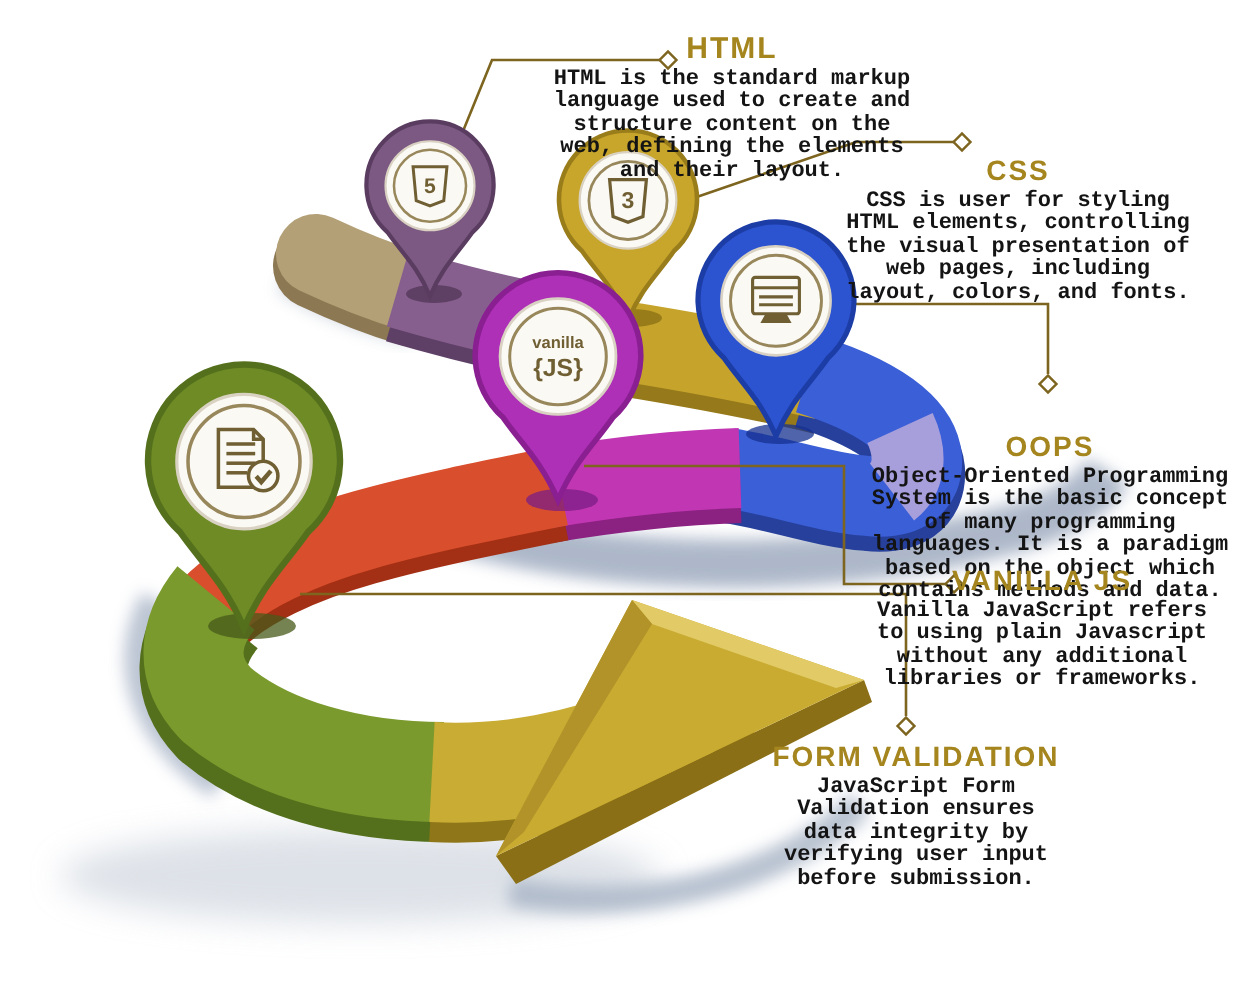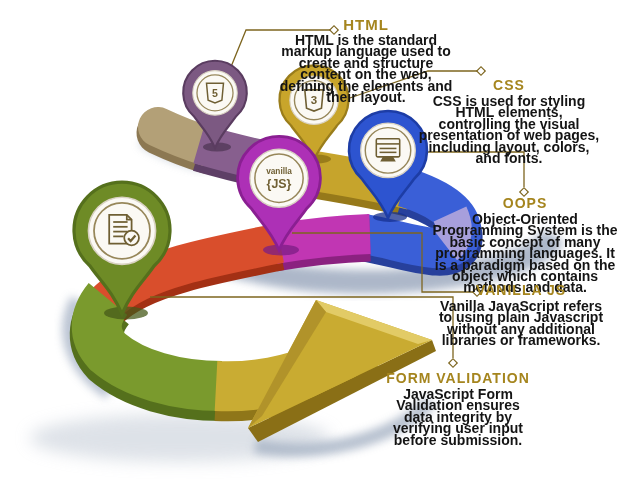--- a/index.html
+++ b/index.html
@@ -2,21 +2,21 @@
 <html><head>
 <meta charset="utf-8">
 <style>
   html,body{margin:0;padding:0;background:#fff;}
   .stage{position:relative;width:624px;height:500px;background:#fff;overflow:hidden;
          font-family:"Liberation Sans", sans-serif;}
   .stage svg{position:absolute;left:0;top:0;}
   .step-block{position:absolute;text-align:center;}
   .step-title{font-weight:bold;color:#a5851e;letter-spacing:1px;font-size:14px;line-height:15px;text-align:center;}
   .step-title.big{font-size:15px;}
-  .step-desc{margin-top:3px;font-weight:bold;color:#141414;font-size:14px;line-height:11.4px;}
+  .step-desc{margin-top:3px;font-weight:bold;color:#141414;font-size:11px;line-height:11.4px;font-family:Liberation Mono, monospace;}
   .pin-badge-text{font-weight:bold;}
 </style>
 </head>
 <body>
 
 <div class="stage">
 
 <svg width="624" height="500" viewBox="0 0 624 500">
   <defs>
     <filter id="soft" x="-40%" y="-40%" width="180%" height="180%">
@@ -167,24 +167,24 @@
   </g>
 </svg>
 
 <div class="step-block" style="left:272px;top:17px;width:188px;">
   <div class="step-title big">HTML</div>
   <div class="step-desc">HTML is the standard markup language used to create and structure content on the web, defining the elements and their layout.</div>
 </div>
 
 <div class="step-block" style="left:418px;top:62px;width:182px;margin-top:16px;">
   <div class="step-title">CSS</div>
-  <div class="step-desc">CSS is used for styling HTML elements, controlling the visual presentation of web pages, including layout, colors, and fonts.</div>
+  <div class="step-desc">CSS is user for styling HTML elements, controlling the visual presentation of web pages, including layout, colors, and fonts.</div>
 </div>
 
-<div class="step-block" style="left:428px;top:196px;width:194px;">
+<div class="step-block" style="left:428px;top:216px;width:194px;">
   <div class="step-title">OOPS</div>
   <div class="step-desc">Object-Oriented Programming System is the basic concept of many programming languages. It is a paradigm based on the object which contains methods and data.</div>
 </div>
 
 <div class="step-block" style="left:436px;top:283px;width:170px;">
   <div class="step-title">VANILLA JS</div>
   <div class="step-desc">Vanilla JavaScript refers to using plain Javascript without any additional libraries or frameworks.</div>
 </div>
 
 <div class="step-block" style="left:385px;top:371px;width:146px;">

